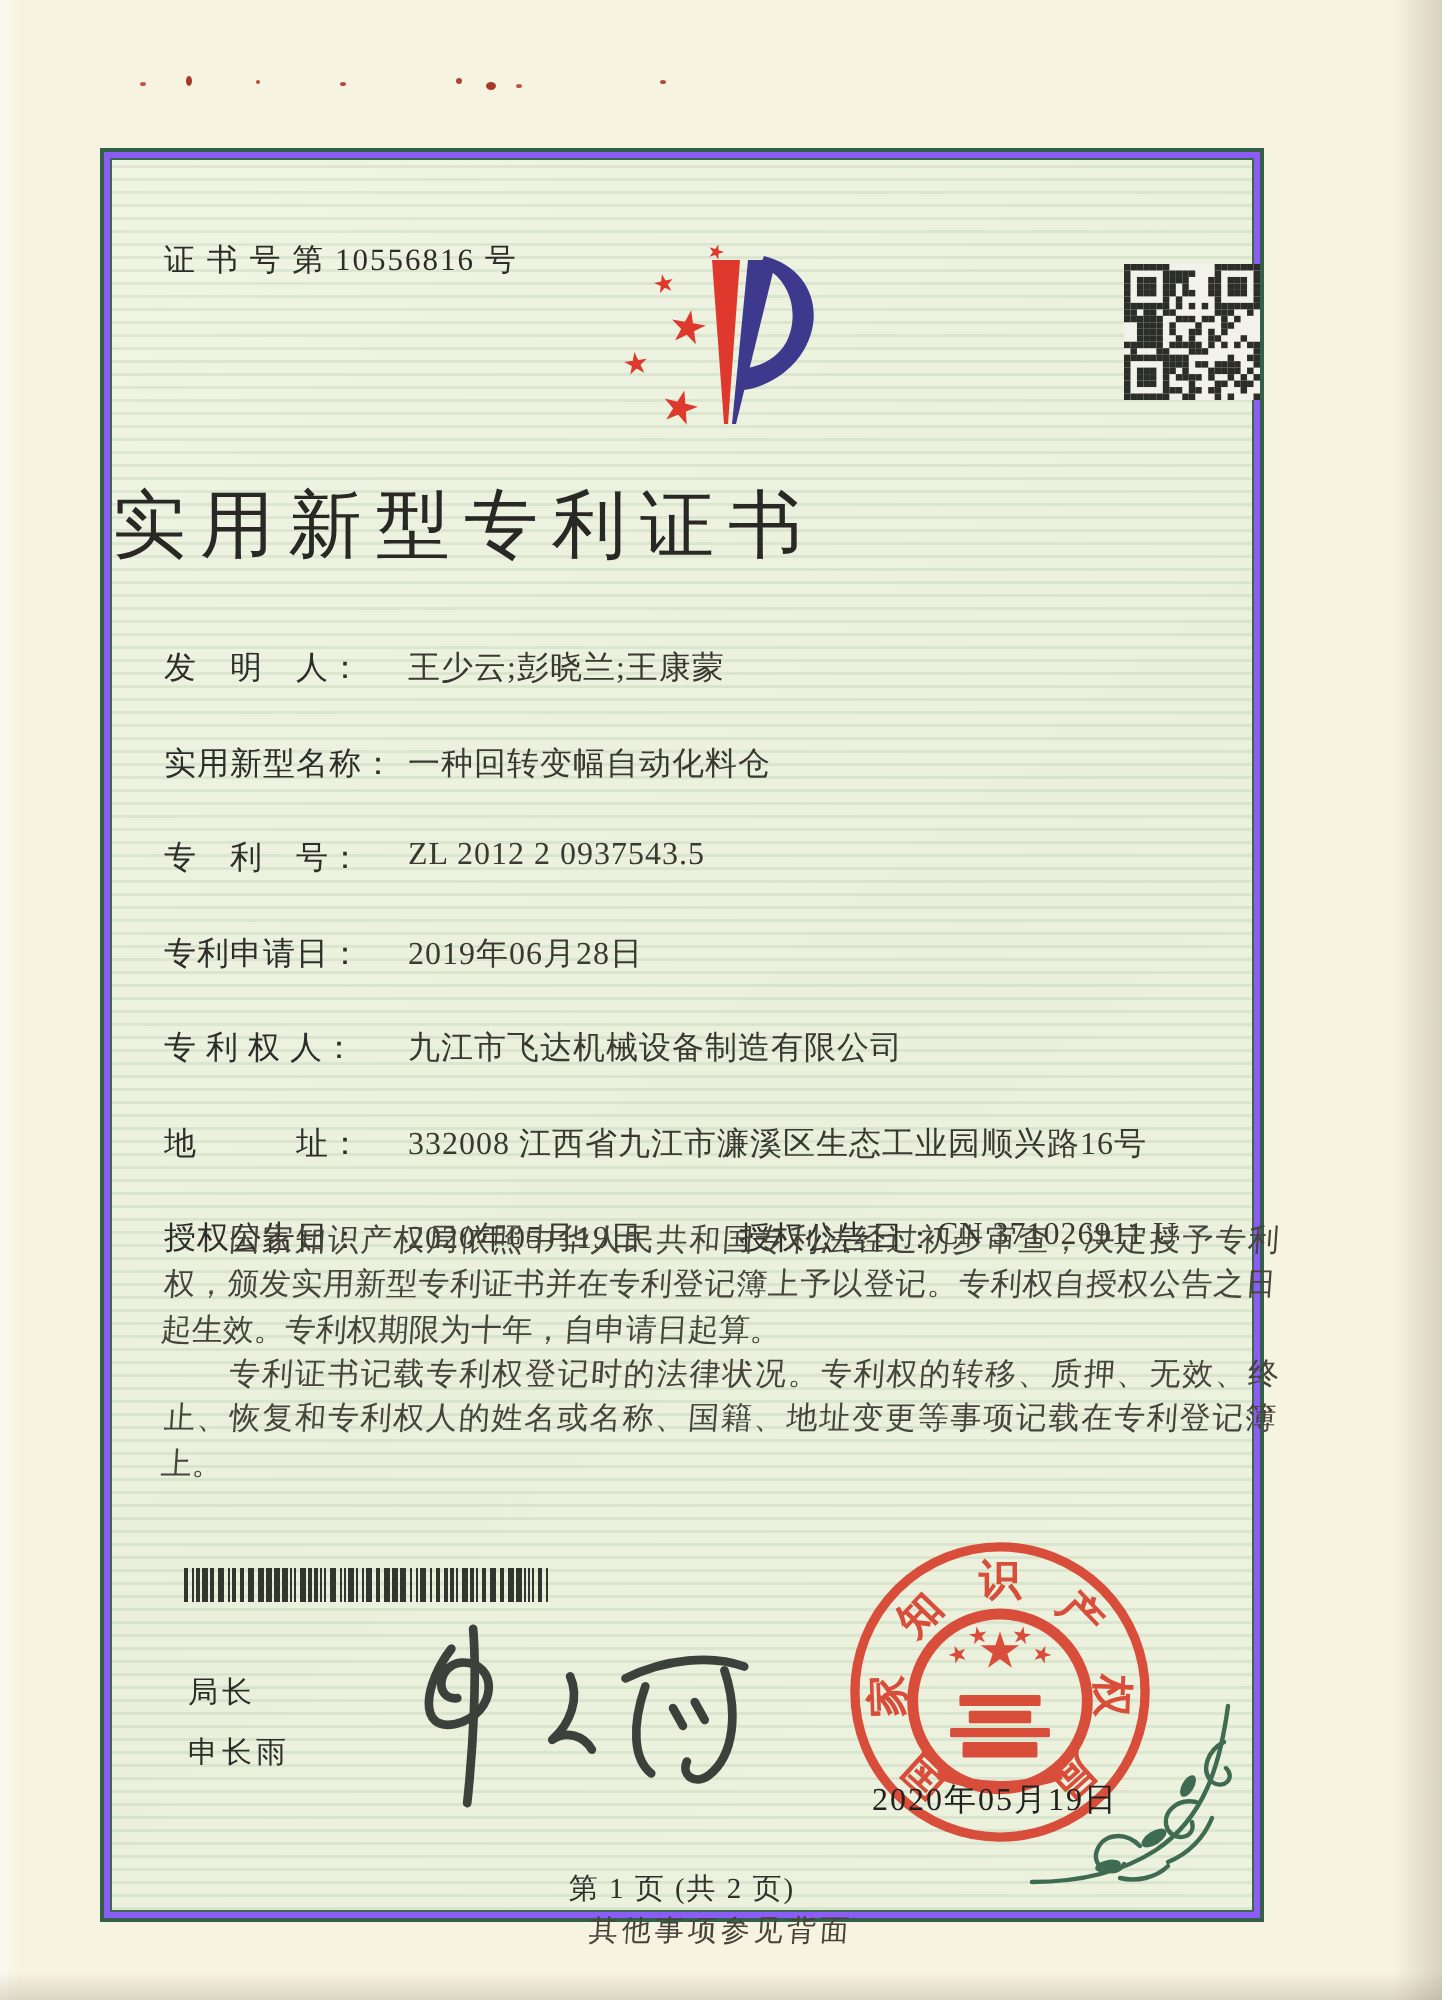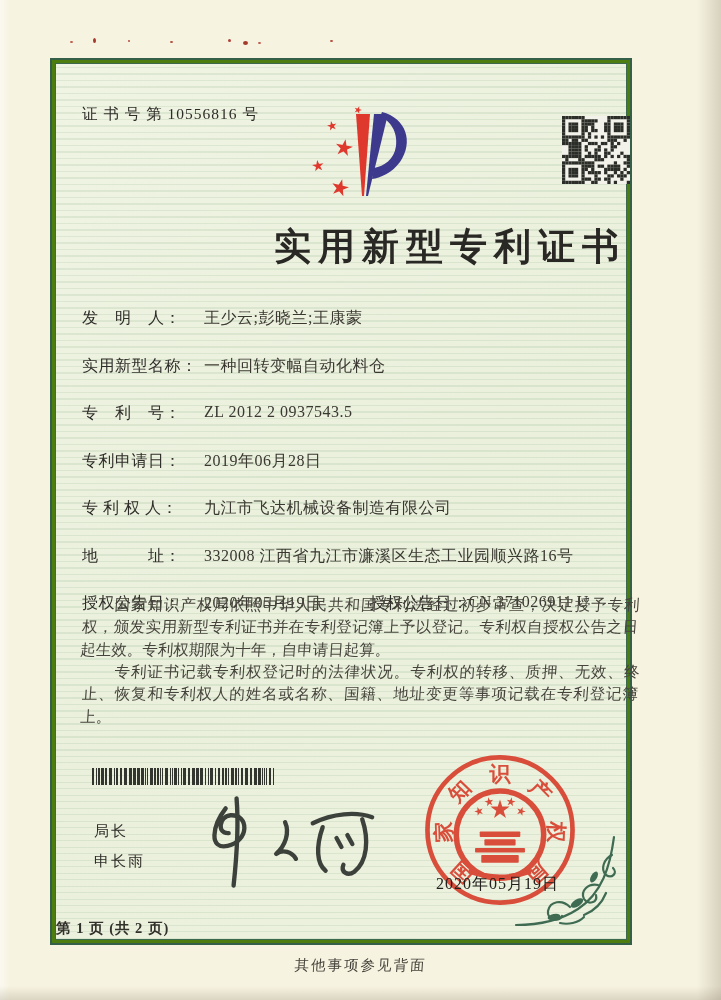--- a/index.html
+++ b/index.html
@@ -12,37 +12,37 @@
     background:linear-gradient(to right,rgba(0,0,0,0),rgba(120,110,85,.25));}
   .page-edge-bottom{position:absolute;left:0;bottom:0;width:100%;height:14px;
     background:linear-gradient(to bottom,rgba(0,0,0,0),rgba(120,110,85,.22));}
   .page-edge-left{position:absolute;top:0;left:0;width:10px;height:100%;
     background:linear-gradient(to right,rgba(255,255,255,.5),rgba(0,0,0,0));}
 
   .speck{position:absolute;border-radius:50%;}
 
   
   .frame{
-    position:absolute;left:50px;top:58px;width:582px;height:887px;
-    border:2.5px solid #34604a;box-sizing:border-box;background:#4d7c0f;
+    position:absolute;left:50px;top:74px;width:582px;height:887px;
+    border:2.5px solid #34604a;box-sizing:border-box;background:#8b5cf6;
   }
   .frame-inner{
     position:absolute;inset:3px;border:1.5px solid #3c684f;box-sizing:border-box;
     background:
       repeating-linear-gradient(0deg,rgba(125,165,125,.16) 0 1.3px,rgba(0,0,0,0) 1.3px 6.5px),
       linear-gradient(140deg,#f0f4e3 0%,#eaf0dc 55%,#edf2df 100%);
   }
 
   .cert-no{position:absolute;left:26px;top:40px;font-size:15.5px;color:#2e2c28;letter-spacing:1px;}
 
   .logo{position:absolute;left:236px;top:40px;width:122px;height:100px;}
   .qr{position:absolute;left:506px;top:52px;width:68px;height:68px;background:#f3f2ea;}
 
-  .title{position:absolute;left:0;top:158px;width:100%;text-align:right;
-    font-size:37px;font-weight:700;color:#2a2824;letter-spacing:7px;}
+  .title{position:absolute;left:0;top:158px;width:100%;text-align:left;
+    font-size:37px;font-weight:400;color:#2a2824;letter-spacing:7px;}
 
   .fields{position:absolute;left:26px;top:244px;width:580px;}
   .frow{display:flex;margin-bottom:26.5px;font-size:16px;color:#2f2d29;white-space:nowrap;}
   .flabel{flex:0 0 122px;letter-spacing:.5px;}
   .fvalue{color:#3a3831;letter-spacing:.5px;}
   .frow-split{display:flex;}
   .fpair2{margin-left:48px;display:flex;}
 
   .paras{position:absolute;left:26px;top:530px;width:556px;
     font-size:15.5px;line-height:22.3px;color:#46443c;text-align:justify;}
@@ -51,22 +51,22 @@
   .barcode{position:absolute;left:36px;top:704px;width:182px;height:17px;}
 
   .signer{position:absolute;left:38px;top:752px;font-size:15px;color:#2e2c28;line-height:30px;letter-spacing:2px;}
   .signature{position:absolute;left:140px;top:728px;width:188px;height:100px;}
 
   .seal{position:absolute;left:366px;top:688px;width:156px;height:156px;opacity:.92;}
   .seal-date{position:absolute;left:380px;top:810px;font-size:16px;color:#23211d;letter-spacing:1px;}
 
   .flourish{position:absolute;right:8px;bottom:10px;width:104px;height:96px;}
 
-  .page-num{position:absolute;left:0;top:855px;width:100%;text-align:left;
-    font-size:14.5px;color:#33312c;letter-spacing:1px;font-weight:bold;}
+  .page-num{position:absolute;left:0;top:855px;width:100%;text-align:center;
+    font-size:14.5px;color:#33312c;letter-spacing:1px;}
 
   .back-note{position:absolute;left:0;top:956px;width:100%;text-align:center;
     font-size:14.5px;color:#45433b;letter-spacing:2px;transform:skewX(-4deg);}
 </style>
 </head>
 <body>
 
 <div class="page">
 
   <div class="page-edge-left"></div>

